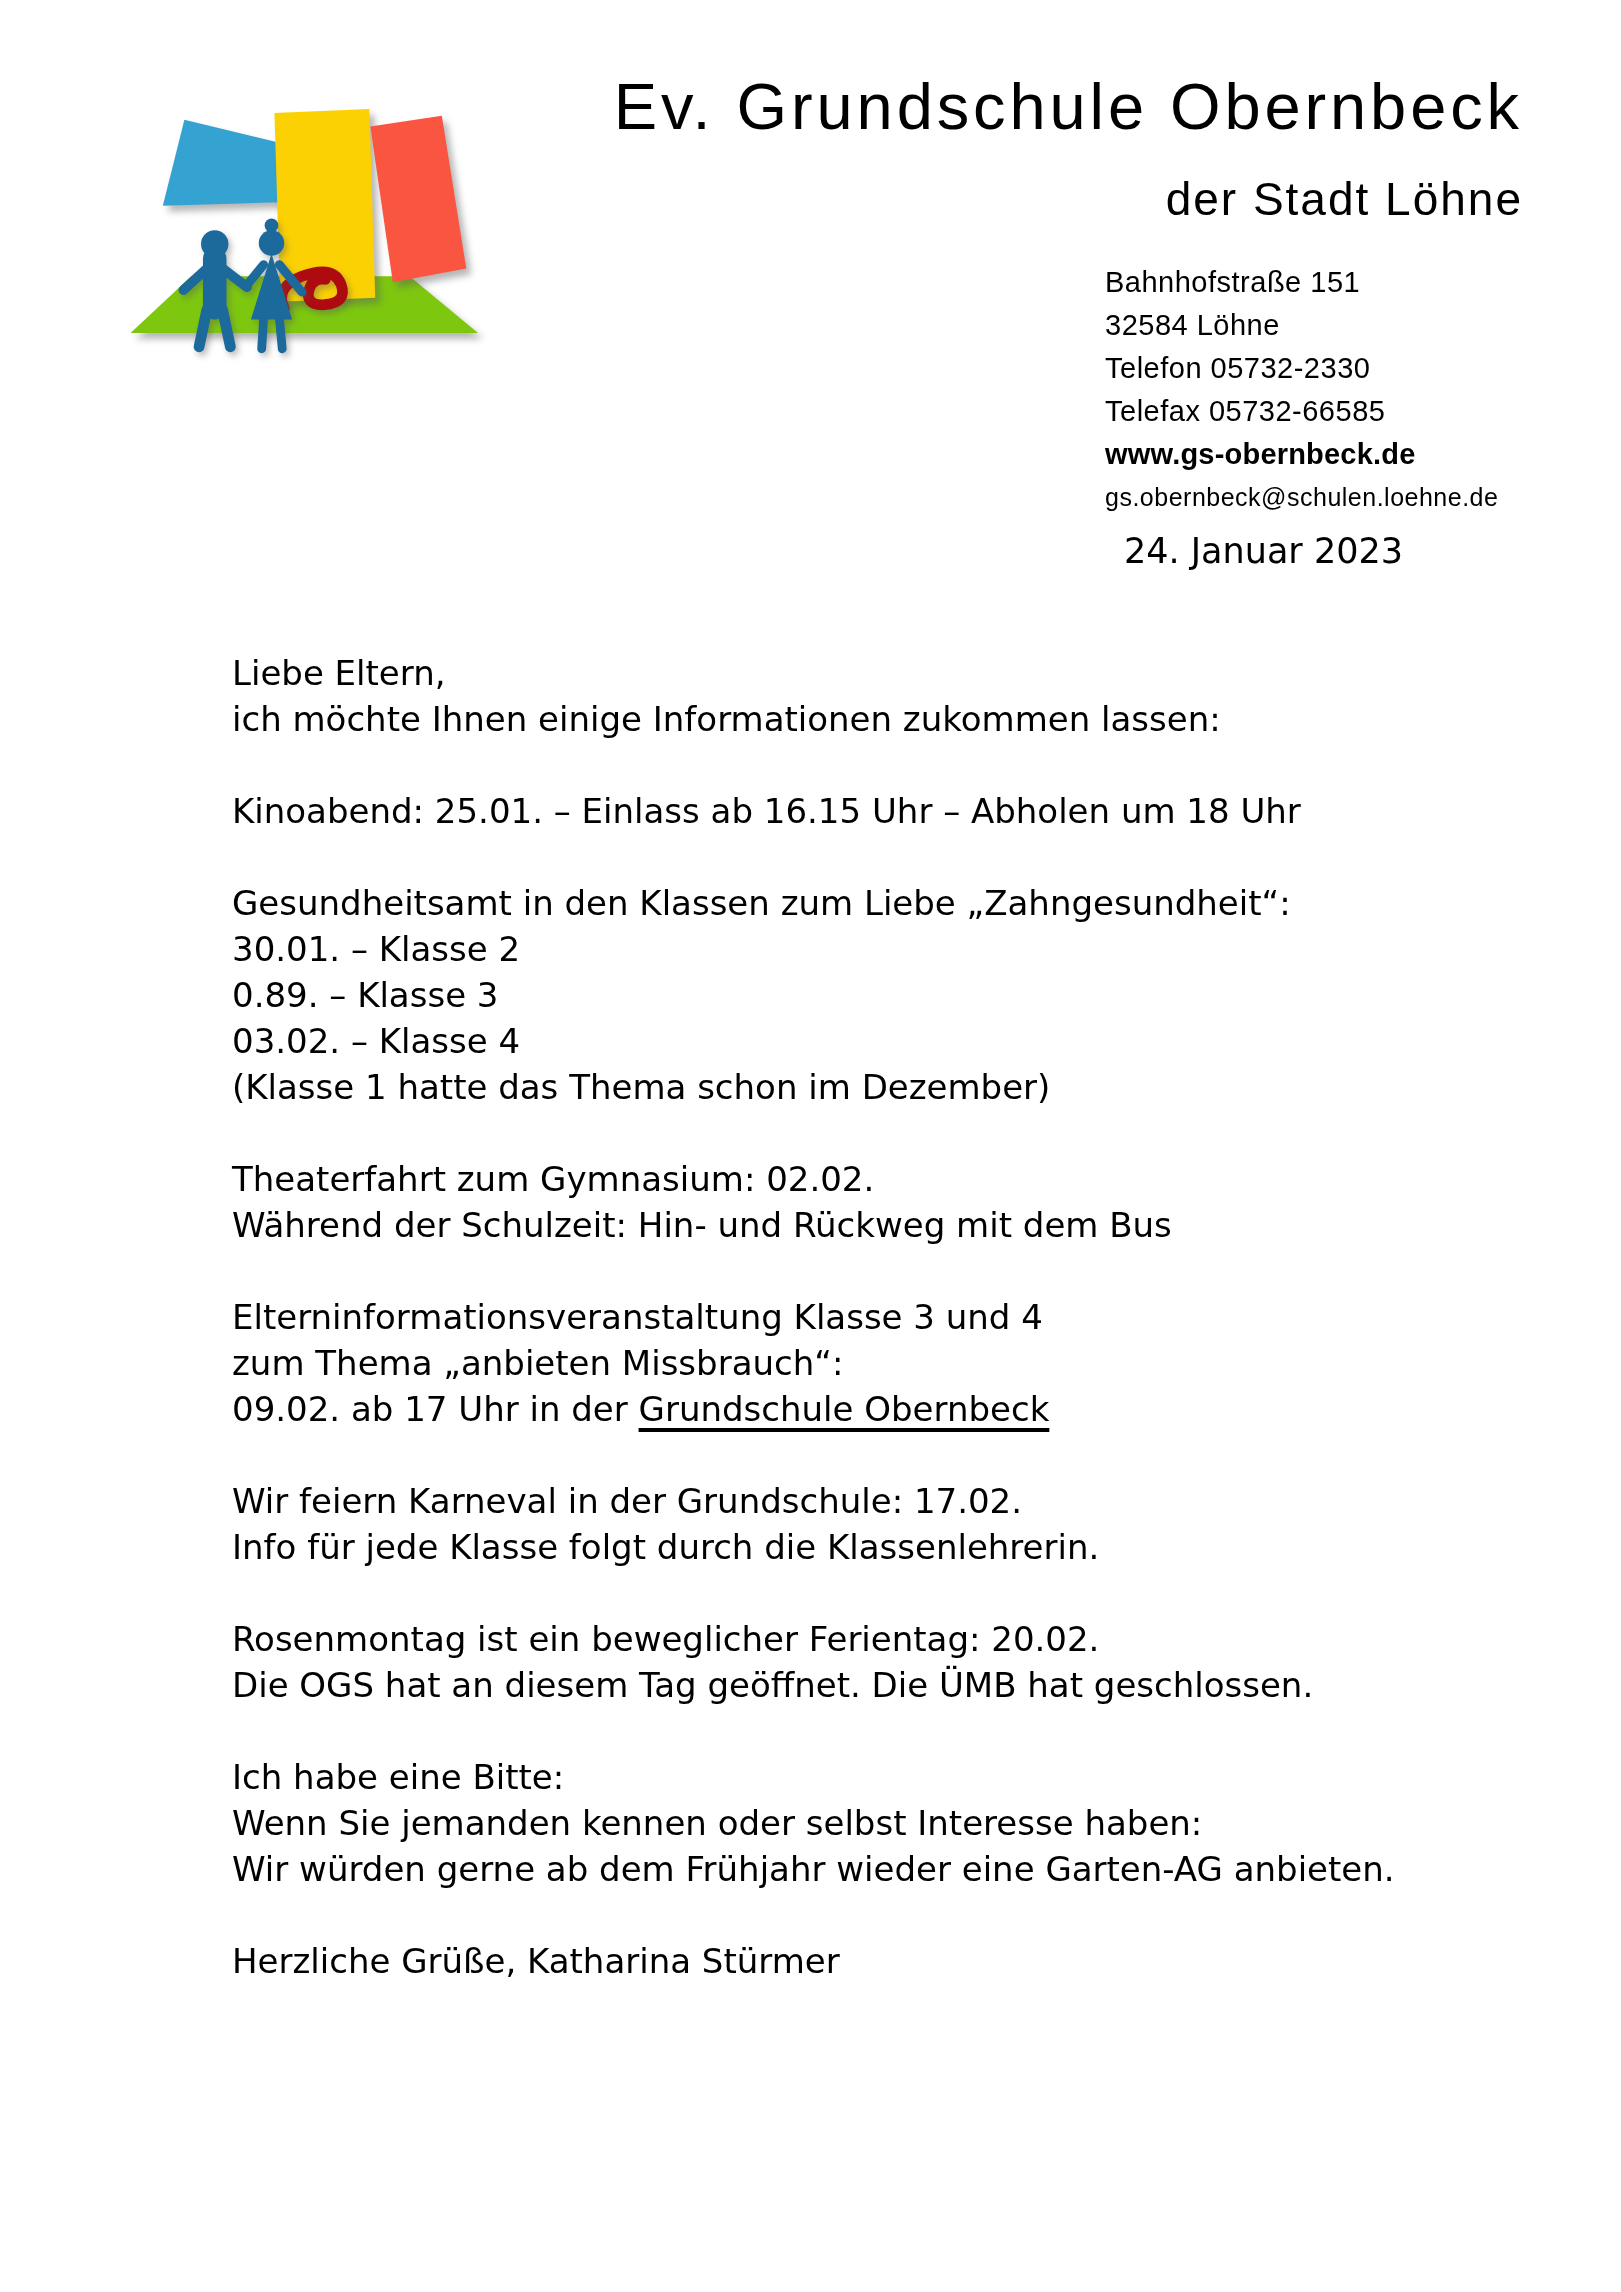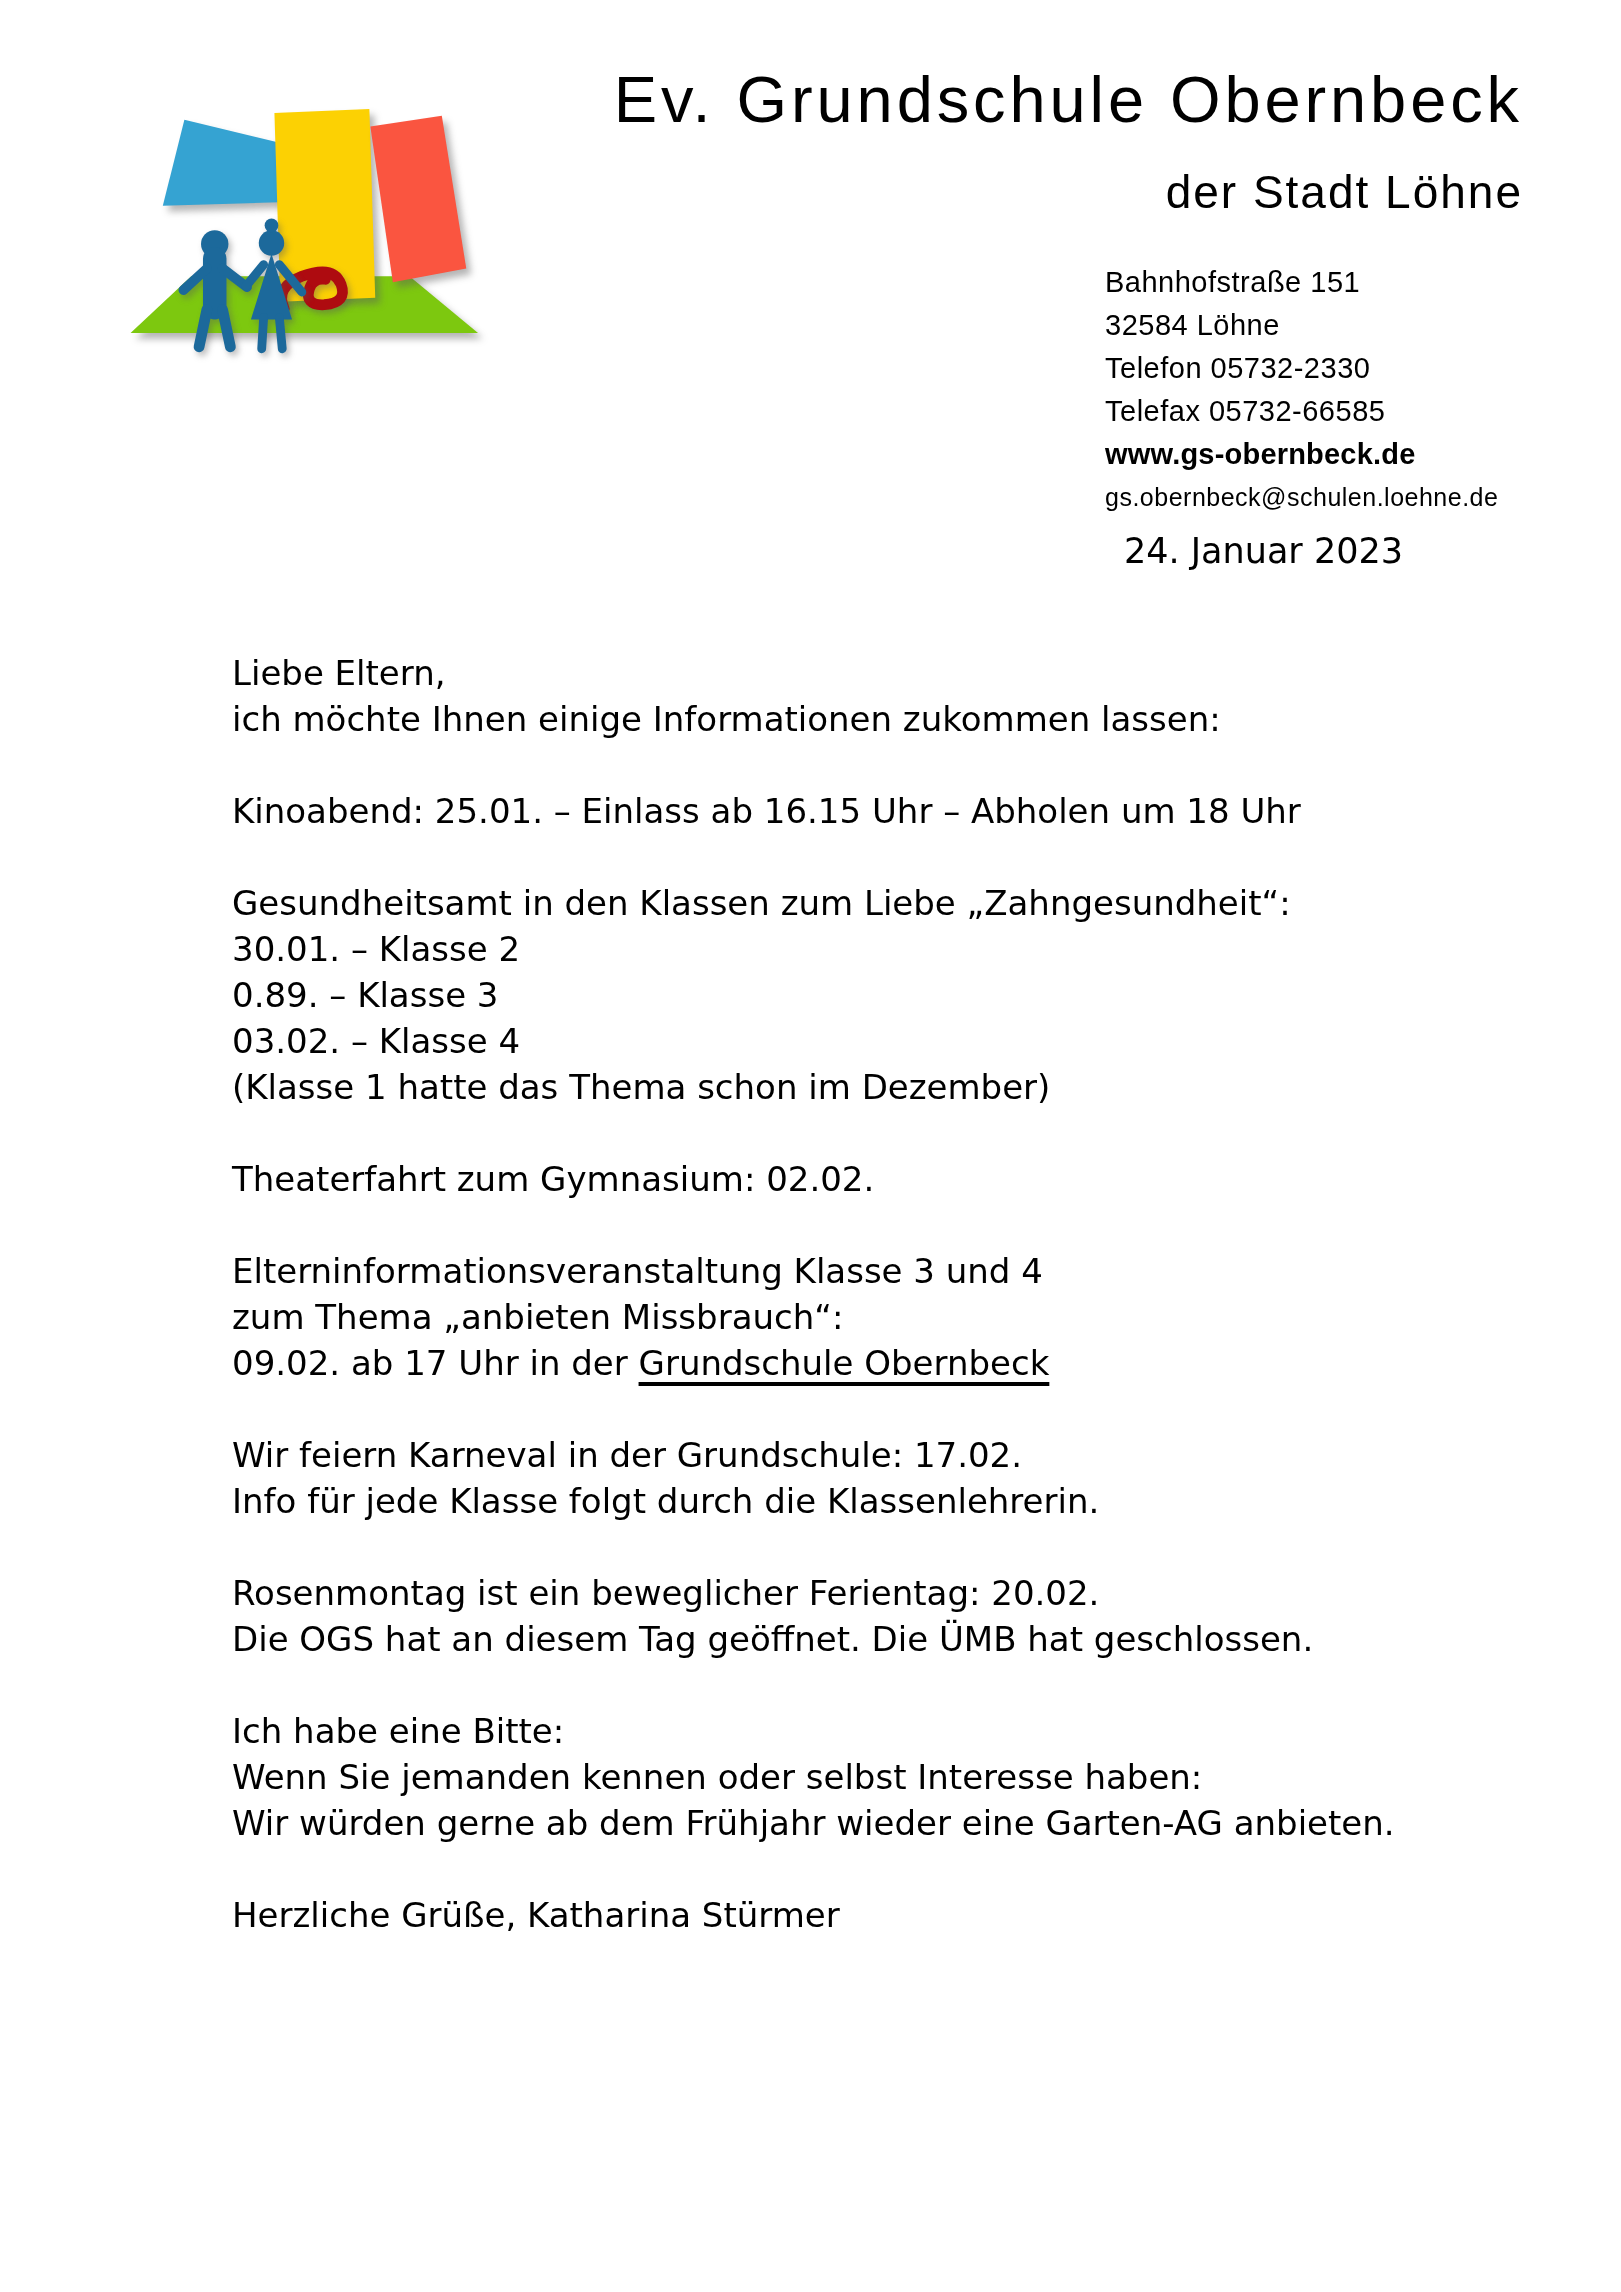--- a/index.html
+++ b/index.html
@@ -20,21 +20,21 @@
     top: 61px;
     width: 392px;
     height: 323px;
   }
   .logo .shape { filter: drop-shadow(5px 6px 4px rgba(90,90,90,0.45)); }
   .logo .soft  { filter: drop-shadow(3px 4px 3px rgba(90,90,90,0.40)); }
 
   
   .header-text {
     position: absolute;
-    top: 67px;
+    top: 74px;
     right: 98px;
     text-align: right;
   }
   .school-name {
     font-size: 65px;
     line-height: 1;
     letter-spacing: 3.9px;
     font-weight: 400;
     white-space: nowrap;
   }
@@ -147,20 +147,21 @@
       <div class="body-line">&nbsp;</div>
       <div class="body-line"><span>Kinoabend: 25.01. – Einlass ab 16.15 Uhr – Abholen um 18 Uhr</span></div>
       <div class="body-line">&nbsp;</div>
       <div class="body-line"><span>Gesundheitsamt in den Klassen zum Liebe „Zahngesundheit“:</span></div>
       <div class="body-line"><span>30.01. – Klasse 2</span></div>
       <div class="body-line"><span>0.89. – Klasse 3</span></div>
       <div class="body-line"><span>03.02. – Klasse 4</span></div>
       <div class="body-line"><span>(Klasse 1 hatte das Thema schon im Dezember)</span></div>
       <div class="body-line">&nbsp;</div>
       <div class="body-line"><span>Theaterfahrt zum Gymnasium: 02.02.</span></div>
+      <div class="body-line"><span>Während der Schulzeit: Hin- und Rückweg mit dem Bus</span></div>
       <div class="body-line">&nbsp;</div>
       <div class="body-line"><span>Elterninformationsveranstaltung Klasse 3 und 4</span></div>
       <div class="body-line"><span>zum Thema „anbieten Missbrauch“:</span></div>
       <div class="body-line"><span>09.02. ab 17 Uhr in der </span><span class="u">Grundschule Obernbeck</span></div>
       <div class="body-line">&nbsp;</div>
       <div class="body-line"><span>Wir feiern Karneval in der Grundschule: 17.02.</span></div>
       <div class="body-line"><span>Info für jede Klasse folgt durch die Klassenlehrerin.</span></div>
       <div class="body-line">&nbsp;</div>
       <div class="body-line"><span>Rosenmontag ist ein beweglicher Ferientag: 20.02.</span></div>
       <div class="body-line"><span>Die OGS hat an diesem Tag geöffnet. Die ÜMB hat geschlossen.</span></div>

